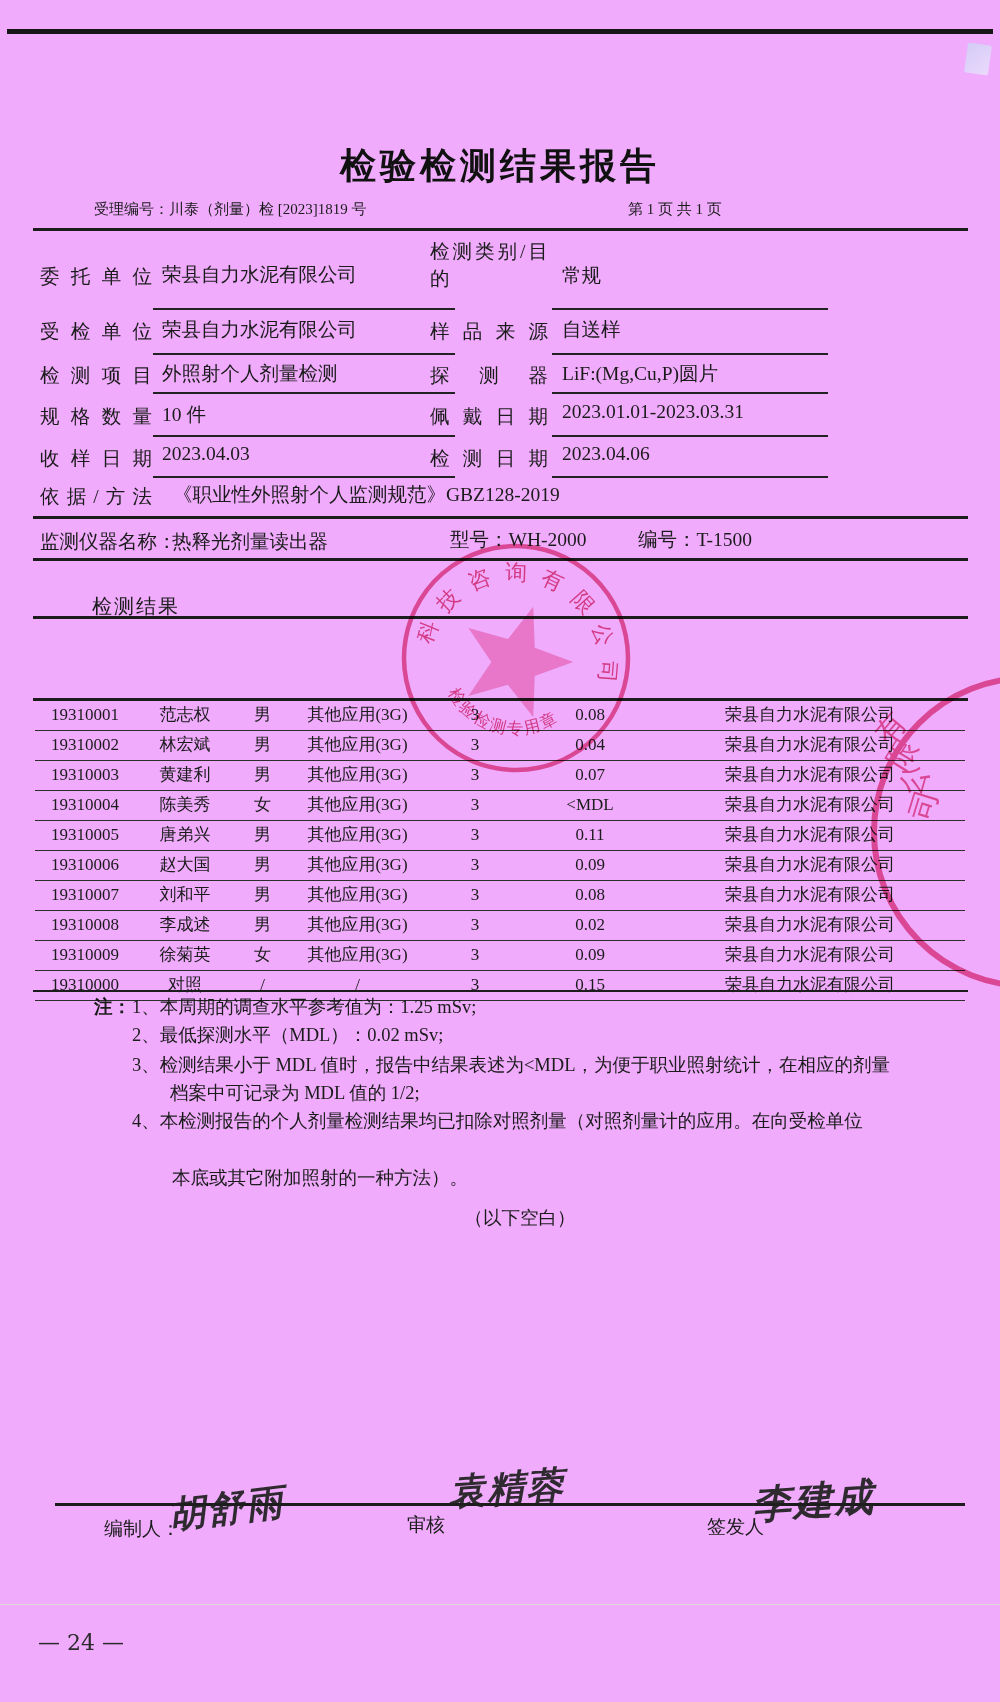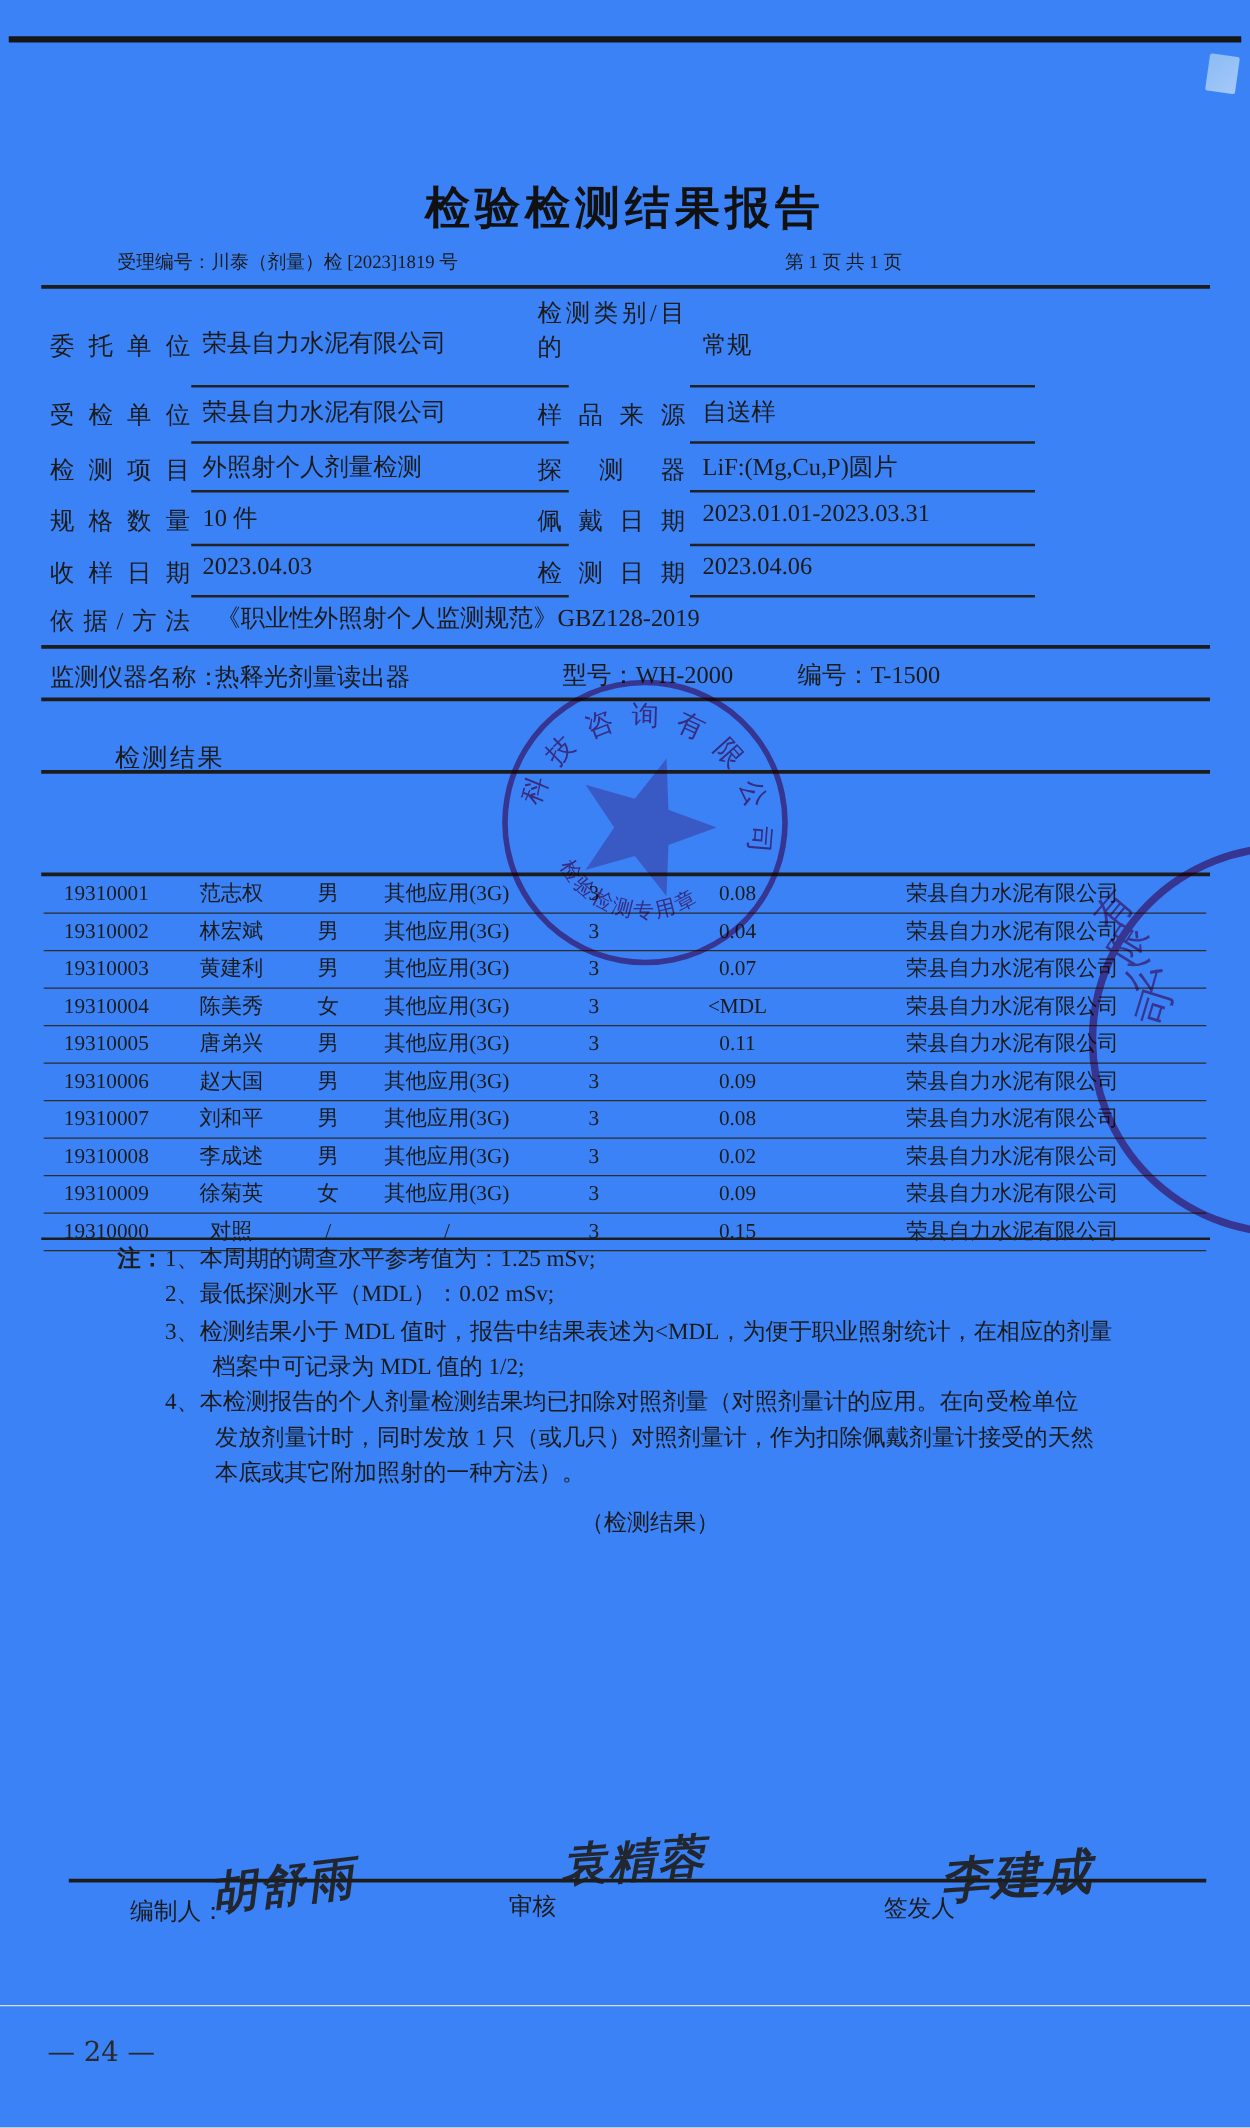--- a/index.html
+++ b/index.html
@@ -1,18 +1,18 @@
 <!DOCTYPE html>
 <html><head>
 <meta charset="utf-8">
 <style>
   html,body { margin:0; padding:0; background:#e9e9e6; }
   .page {
     position:relative; width:1000px; height:1702px; margin:0 auto;
-    background:#3b82f6; overflow:hidden;
+    background:#f0abfc; overflow:hidden;
     font-family:"Liberation Serif","DejaVu Serif",serif; color:#1b1b1b;
   }
   .abs { position:absolute; white-space:nowrap; }
   .topbar { position:absolute; top:29px; left:7px; width:986px; height:5px; background:#161616; }
   .title { position:absolute; top:142px; left:0; width:100%; text-align:center;
            font-size:36px; font-weight:bold; letter-spacing:4px;
            font-family:"Liberation Sans","DejaVu Sans",sans-serif; color:#111; }
   .hd { font-size:15px; }
   .rule { position:absolute; background:#1c1c1c; }
   .flabel { position:absolute; width:112px; font-size:19.5px; text-align:justify; text-align-last:justify; }
@@ -207,23 +207,22 @@
       </div>
   </div>
   <div class="rule" style="top:989.5px; left:33px; width:935px; height:2.5px;"></div>
 
   <div class="note" style="top:994px; left:94px; font-weight:bold;">注：</div>
   <div class="note" style="top:994px;  left:132px;">1、本周期的调查水平参考值为：1.25 mSv;</div>
   <div class="note" style="top:1022px; left:132px;">2、最低探测水平（MDL）：0.02 mSv;</div>
   <div class="note" style="top:1052px; left:132px;">3、检测结果小于 MDL 值时，报告中结果表述为&lt;MDL，为便于职业照射统计，在相应的剂量</div>
   <div class="note" style="top:1080px; left:170px;">档案中可记录为 MDL 值的 1/2;</div>
   <div class="note" style="top:1108px; left:132px;">4、本检测报告的个人剂量检测结果均已扣除对照剂量（对照剂量计的应用。在向受检单位</div>
-  <div class="note" style="top:1137px; left:172px;">发放剂量计时，同时发放 1 只（或几只）对照剂量计，作为扣除佩戴剂量计接受的天然</div>
   <div class="note" style="top:1165px; left:172px;">本底或其它附加照射的一种方法）。</div>
-  <div class="note" style="top:1205px; left:405px; width:230px; text-align:center;">（检测结果）</div>
+  <div class="note" style="top:1205px; left:405px; width:230px; text-align:center;">（以下空白）</div>
 
   <div class="rule" style="top:1503px; left:55px; width:910px; height:2.5px;"></div>
   <div class="siglabel" style="top:1516px; left:104px;">编制人：</div>
   <div class="sig" style="top:1484px; left:168px; transform:rotate(-7deg);">胡舒雨</div>
   <div class="siglabel" style="top:1512px; left:407px;">审核</div>
   <div class="sig" style="top:1464px; left:448px; transform:rotate(-4deg);">袁精蓉</div>
   <div class="siglabel" style="top:1514px; left:707px;">签发人</div>
   <div class="sig" style="top:1474px; left:752px; font-size:39px; transform:rotate(-4deg);">李建成</div>
 
   <div class="footline"></div>

